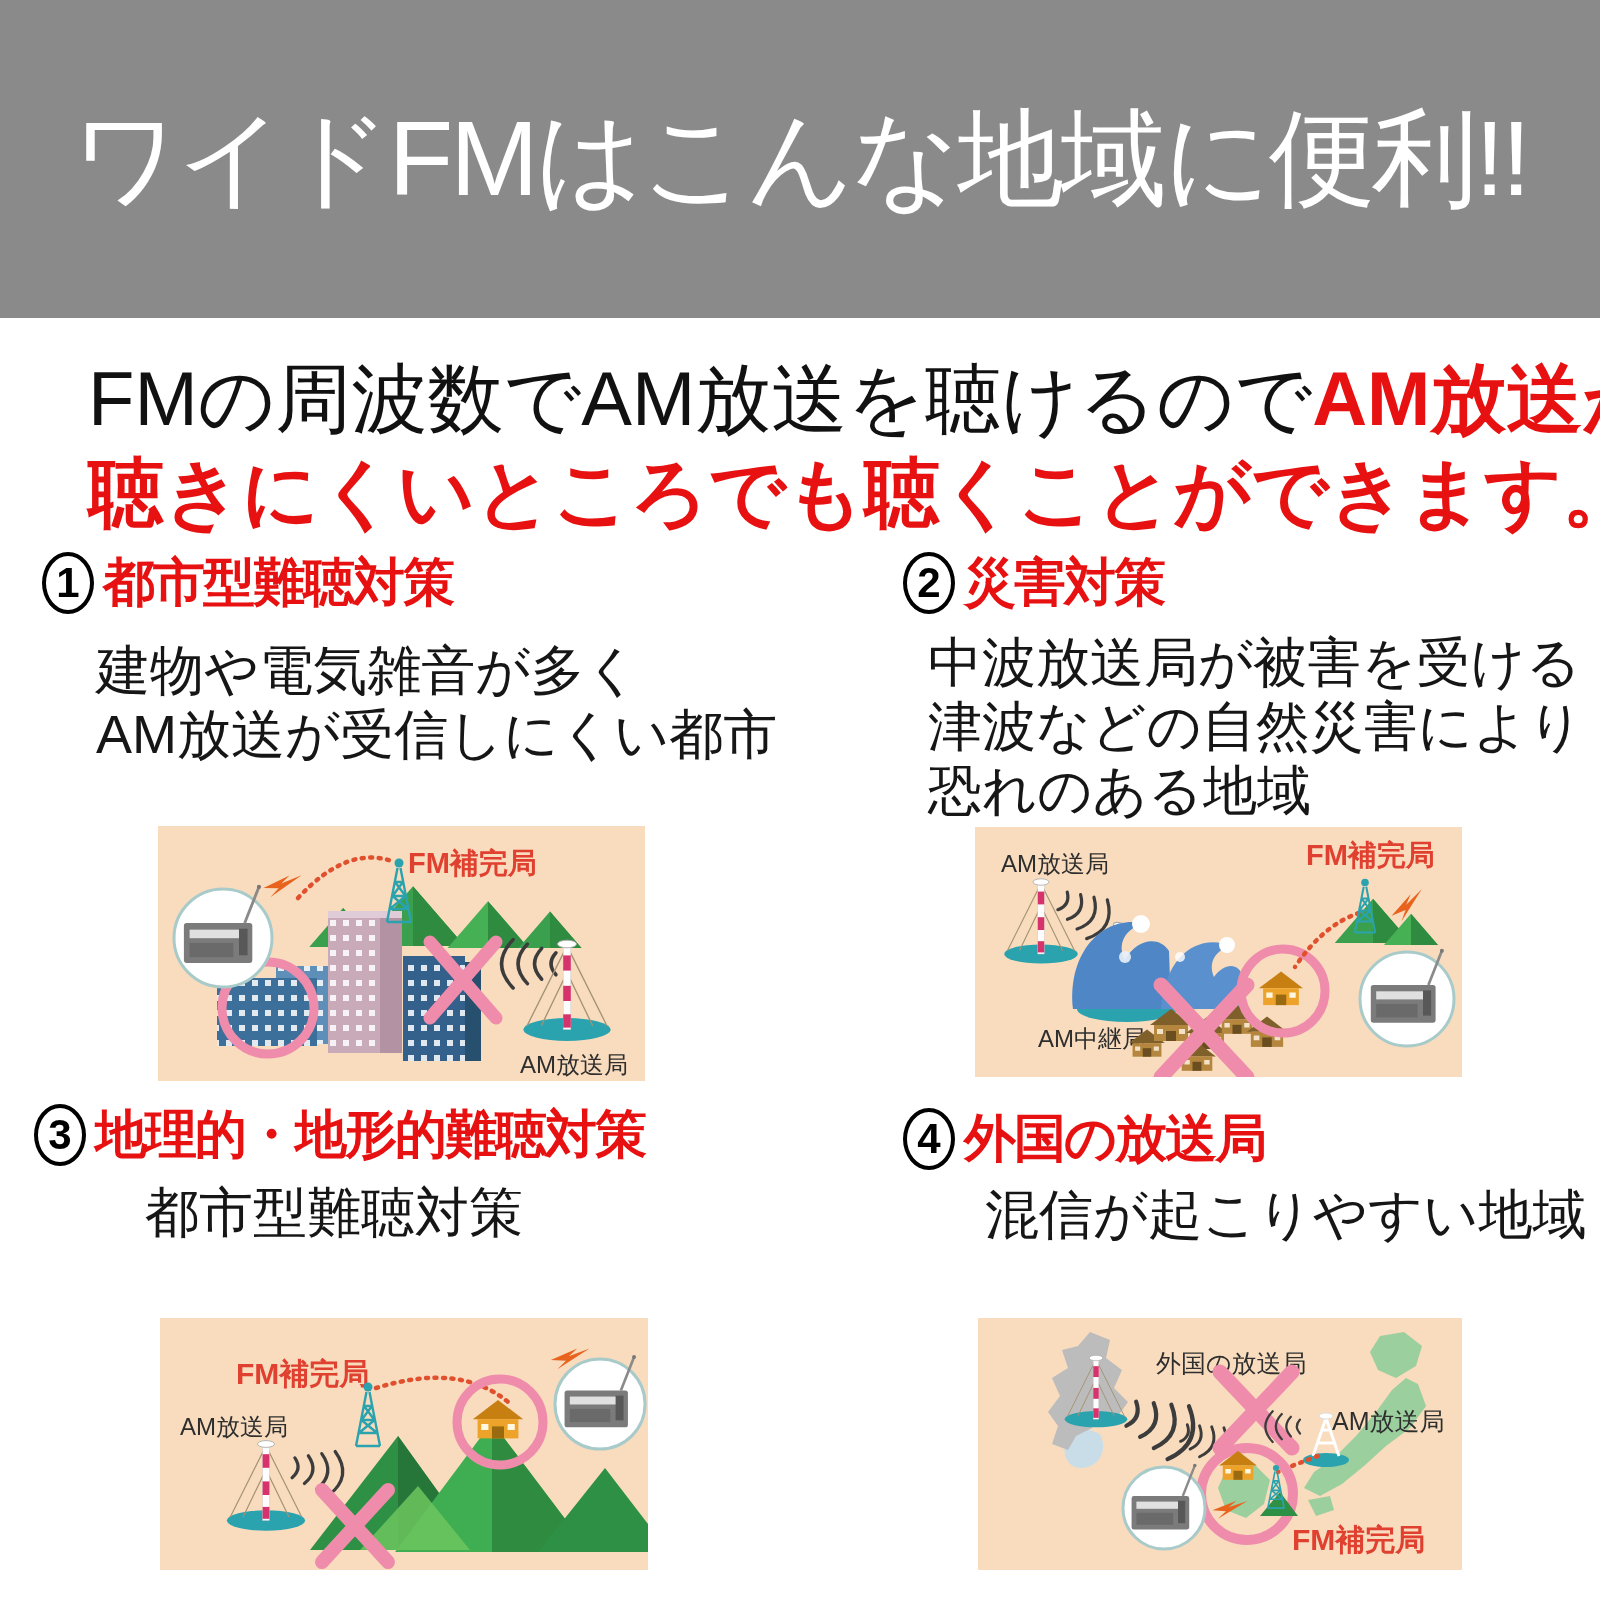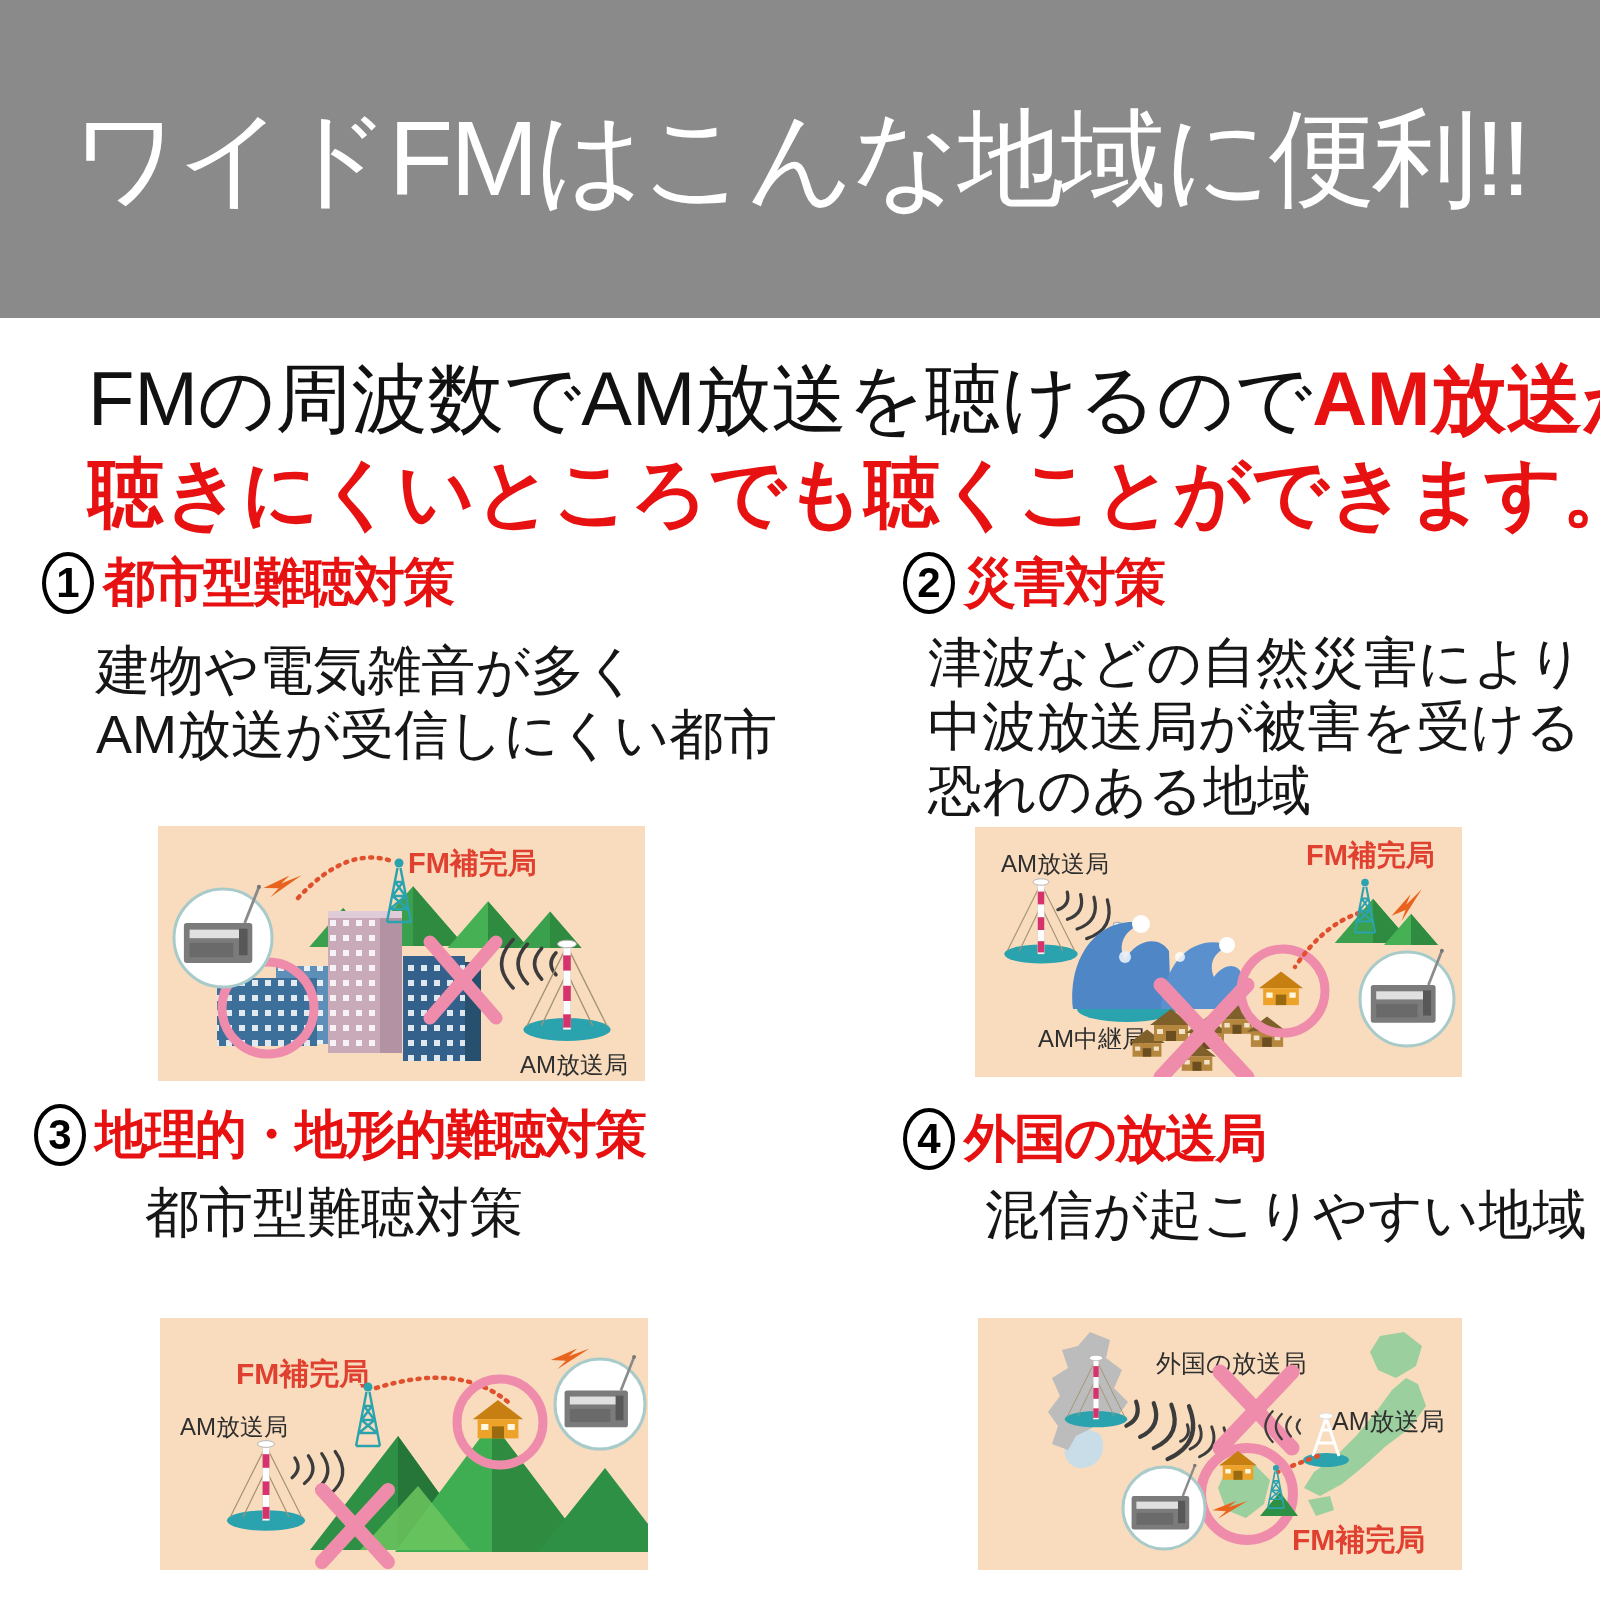--- a/index.html
+++ b/index.html
@@ -96,22 +96,22 @@
 <div class="sec-body" style="left:96px;top:638px">
   <div>建物や電気雑音が多く</div>
   <div>AM放送が受信しにくい都市</div>
 </div>
 
 <div class="sec-head" style="left:903px;top:548px">
   <span class="numc">2</span>
   <span class="sec-title">災害対策</span>
 </div>
 <div class="sec-body" style="left:928px;top:630px">
+  <div>中波放送局が被害を受ける</div>
   <div>津波などの自然災害により</div>
-  <div>中波放送局が被害を受ける</div>
   <div>恐れのある地域</div>
 </div>
 
 <div class="sec-head" style="left:34px;top:1100px">
   <span class="numc">3</span>
   <span class="sec-title">地理的・地形的難聴対策</span>
 </div>
 <div class="sec-body" style="left:145px;top:1180px">
   <div>都市型難聴対策</div>
 </div>

